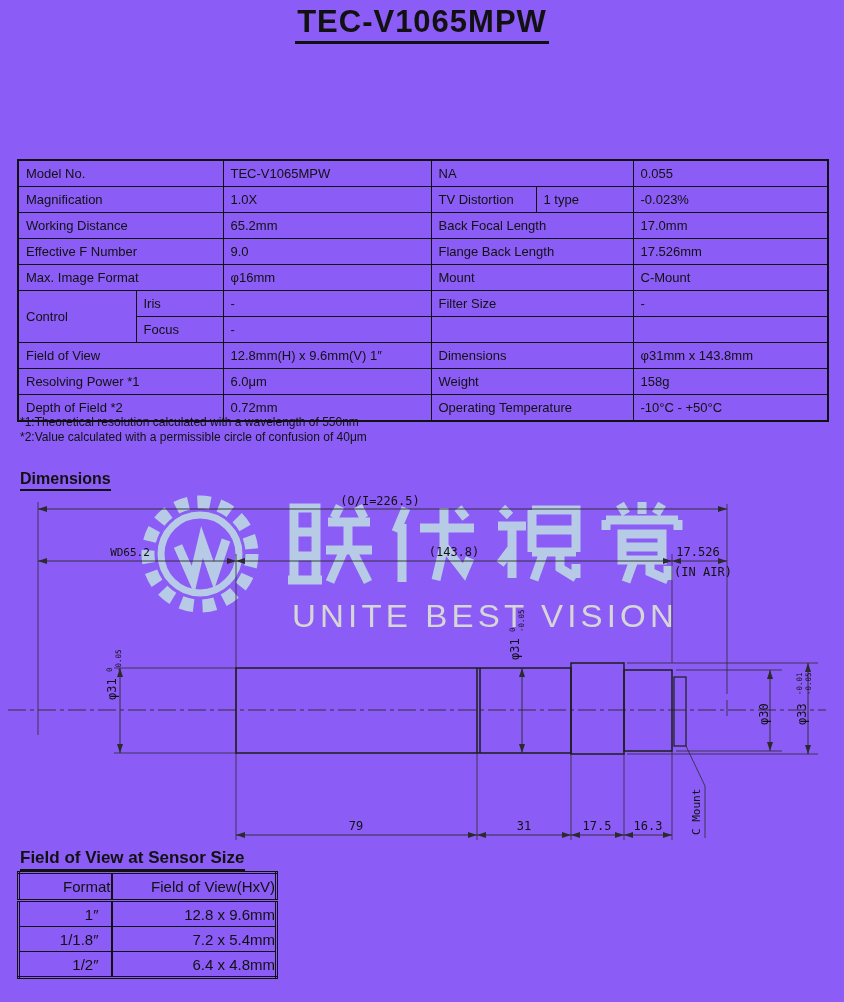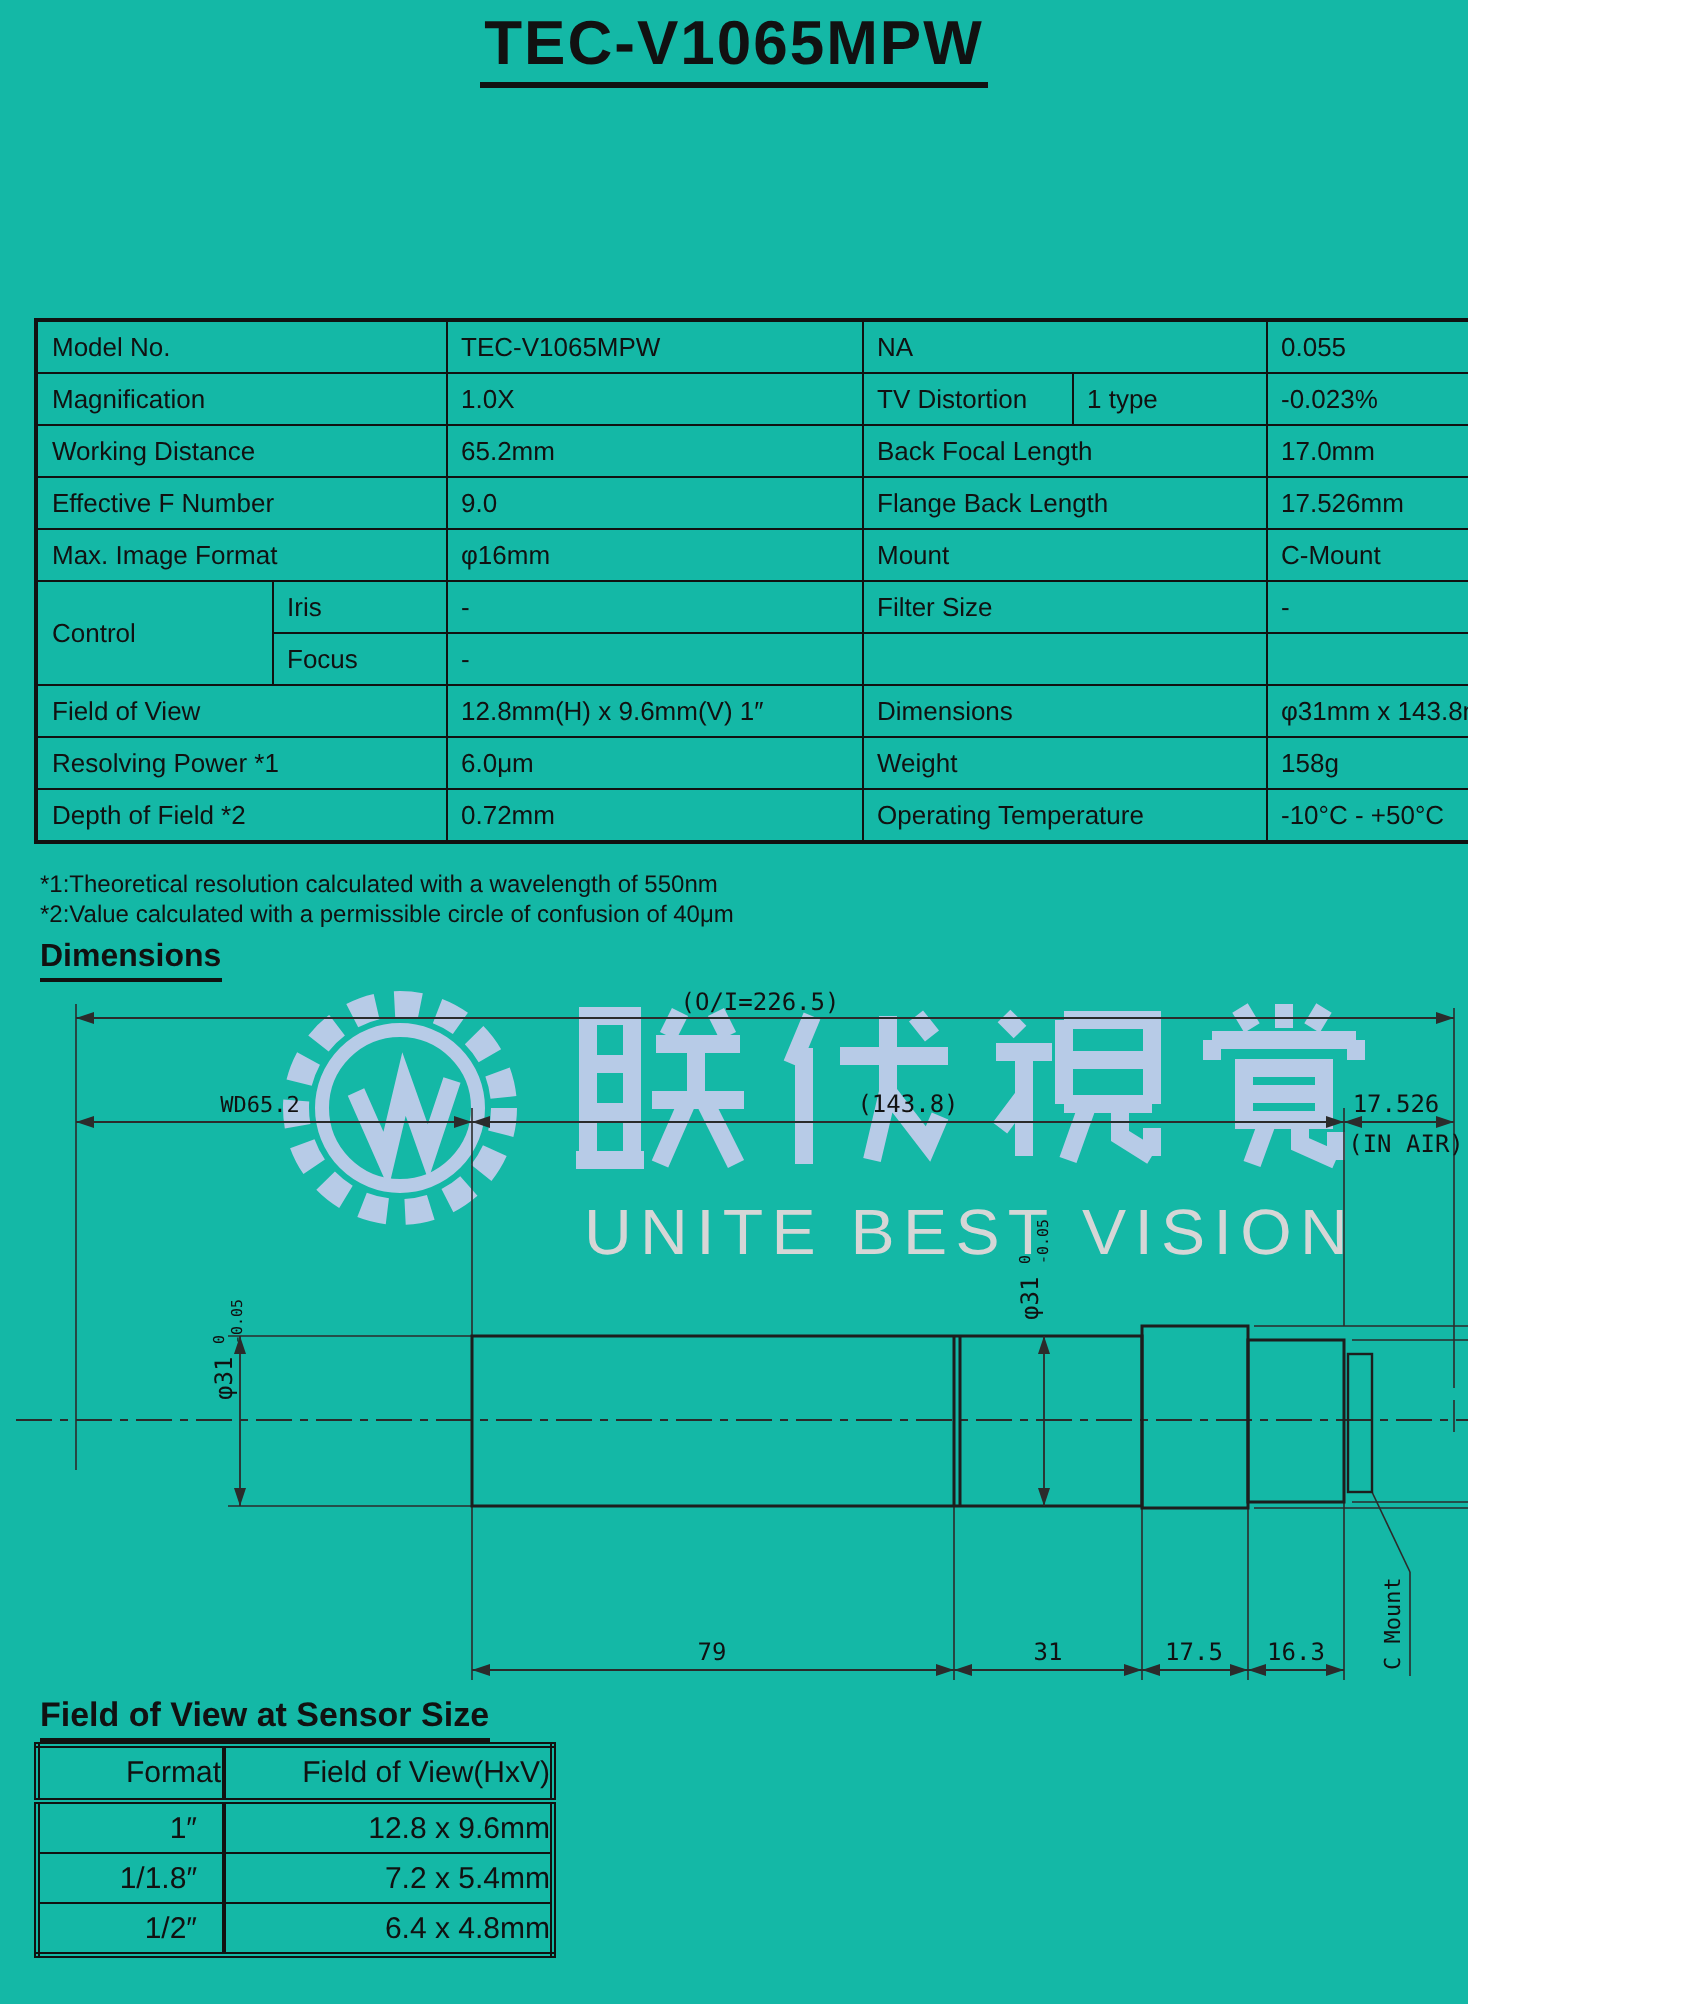--- a/index.html
+++ b/index.html
@@ -1,31 +1,31 @@
 <!DOCTYPE html>
 <html><head>
 <meta charset="utf-8">
 <style>
   html,body{margin:0;padding:0;background:#ffffff;}
-  .page{position:relative;width:734px;height:1002px;background:#14b8a6;overflow:hidden;
+  .page{position:relative;width:844px;height:1002px;background:#8b5cf6;overflow:hidden;
         font-family:"Liberation Sans","DejaVu Sans",sans-serif;color:#111;}
   
   .title{position:absolute;top:4px;left:0;width:100%;text-align:center;}
   .title span{display:inline-block;font-size:31px;font-weight:bold;letter-spacing:1px;
               border-bottom:3px solid #111;padding:0 2px 1px 2px;}
   
   .subtitle{position:absolute;left:22px;top:66px;font-size:14.5px;font-weight:bold;line-height:24.5px;}
   
   table.spec{position:absolute;left:17px;top:159px;width:810px;border-collapse:collapse;
              table-layout:fixed;font-size:13px;border-radius:16px;}
   table.spec td{border:1px solid #111;padding:0 4px 0 7px;height:25px;vertical-align:middle;
                 overflow:hidden;white-space:nowrap;}
   table.spec{border:2px solid #111;}
   
-  .footnotes{position:absolute;left:20px;top:435px;font-size:12px;line-height:15px;}
+  .footnotes{position:absolute;left:20px;top:415px;font-size:12px;line-height:15px;}
   
   .sec-head{position:absolute;font-weight:bold;}
   .sec-head span{border-bottom:2px solid #111;padding-bottom:1px;display:inline-block;}
   #dim-head{left:20px;top:470px;font-size:16px;}
   #fov-head{left:20px;top:848px;font-size:17px;}
   
   svg.drawing{position:absolute;left:0;top:488px;}
   .thin{stroke:#2b2b2b;stroke-width:0.8;fill:none;}
   .dim{stroke:#2b2b2b;stroke-width:0.9;fill:none;}
   .body{stroke:#1d1d1d;stroke-width:1.5;fill:none;}

